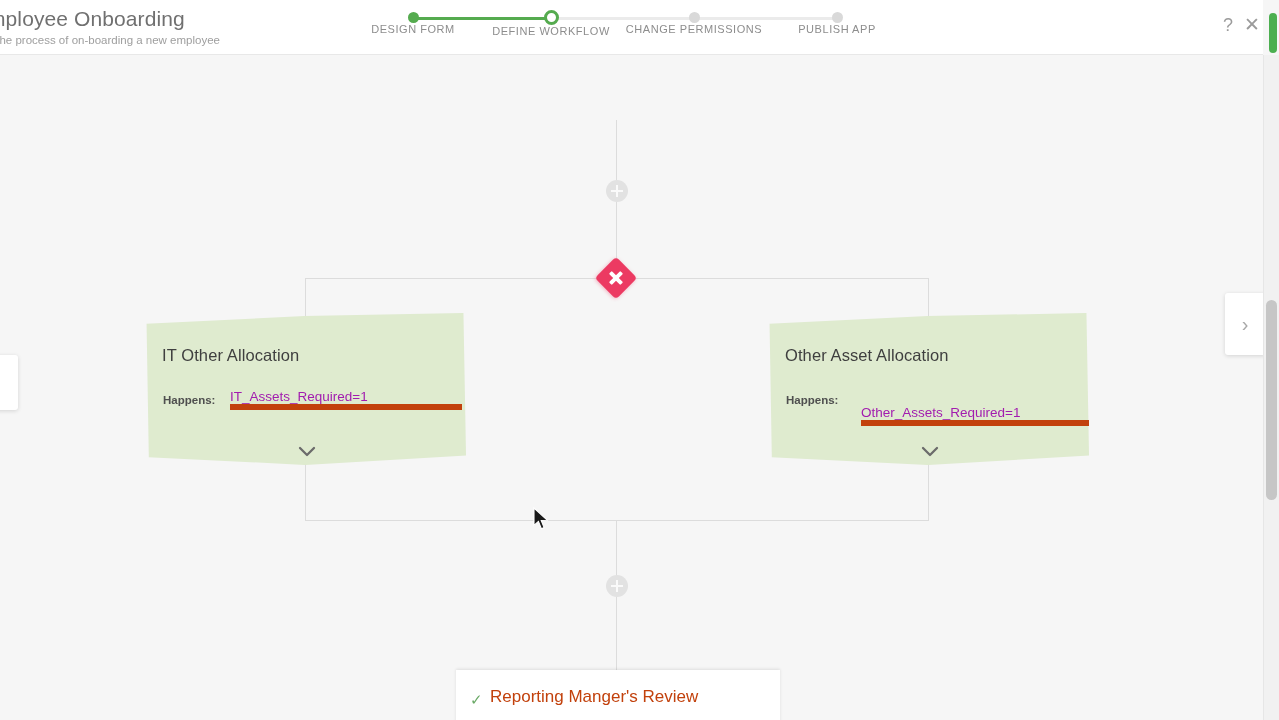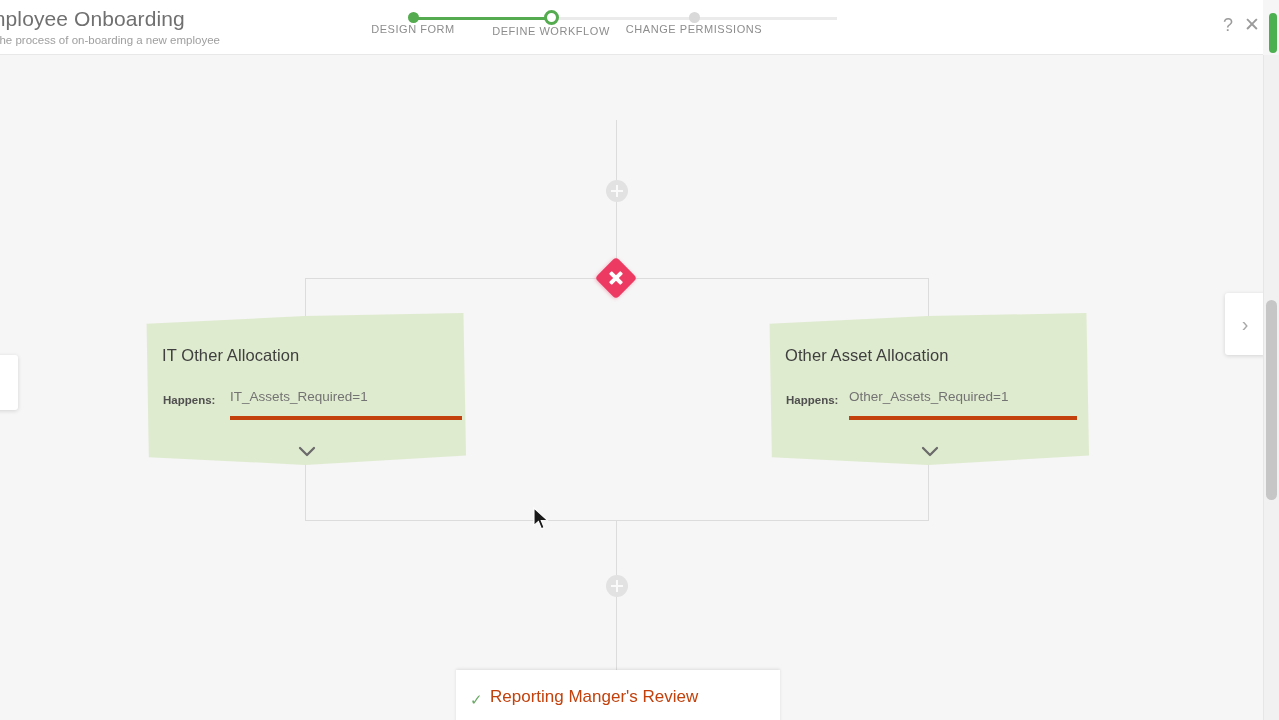--- a/index.html
+++ b/index.html
@@ -137,23 +137,23 @@
     font-size: 16.5px; color: #3f3f3f; font-weight: 400;
     letter-spacing: .1px; white-space: nowrap;
   }
   .happens-label {
     position: absolute; left: 19px; top: 81px;
     font-size: 11.5px; color: #4f4f4f; font-weight: bold;
     white-space: nowrap;
   }
   .happens-value {
     position: absolute; top: 76px;
-    font-size: 13.5px; color: #737373;
-    border-bottom: 4px solid #c2410c;
-    padding-bottom: 12px; white-space: nowrap;
+    font-size: 13.5px; color: #a21caf;
+    border-bottom: 6px solid #c2410c;
+    padding-bottom: 0; white-space: nowrap;
     background: transparent; outline: none;
     font-family: "Liberation Sans", sans-serif;
   }
   .card-chevron {
     position: absolute; top: 130px; width: 26px; height: 18px;
     cursor: pointer;
   }
   .card-chevron svg { display: block; }
 
   
@@ -224,20 +224,24 @@
     <div class="step active" style="left:137px; width:118px;">
       <div class="step-dot"></div>
       <div class="step-label">DEFINE WORKFLOW</div>
     </div>
 
     <div class="step" style="left:265px; width:148px;">
       <div class="step-dot"></div>
       <div class="step-label">CHANGE PERMISSIONS</div>
     </div>
 
+    <div class="step" style="left:424px; width:116px;">
+      <div class="step-dot"></div>
+      <div class="step-label">PUBLISH APP</div>
+    </div>
   </div>
 
   <div id="help-icon">?</div>
   <div id="close-icon">✕</div>
 </div>
 
 <div id="canvas">
 
   <div class="vline" style="left:616px; top:65px; height:118px;"></div>
 
@@ -274,21 +278,21 @@
       <svg width="26" height="18" viewBox="0 0 26 18">
         <path d="M6 5 L13 12 L20 5" fill="none" stroke="#6b6b6b" stroke-width="2.3" stroke-linecap="round" stroke-linejoin="round"></path>
       </svg>
     </div>
   </div>
 
   <div class="branch-card" style="left:767px; top:258px;">
     <div class="paper"></div>
     <div class="branch-title">Other Asset Allocation</div>
     <div class="happens-label">Happens:</div>
-    <div class="happens-value" style="left:82px; width:228px;">Other_Assets_Required=1</div>
+    <div class="happens-value" style="left:94px; width:228px;margin-top:16px;">Other_Assets_Required=1</div>
     <div class="card-chevron" style="left:150px;">
       <svg width="26" height="18" viewBox="0 0 26 18">
         <path d="M6 5 L13 12 L20 5" fill="none" stroke="#6b6b6b" stroke-width="2.3" stroke-linecap="round" stroke-linejoin="round"></path>
       </svg>
     </div>
   </div>
 
   <div id="review-card">
     <div id="review-check">✓</div>
     <div id="review-title">Reporting Manger's Review</div>

